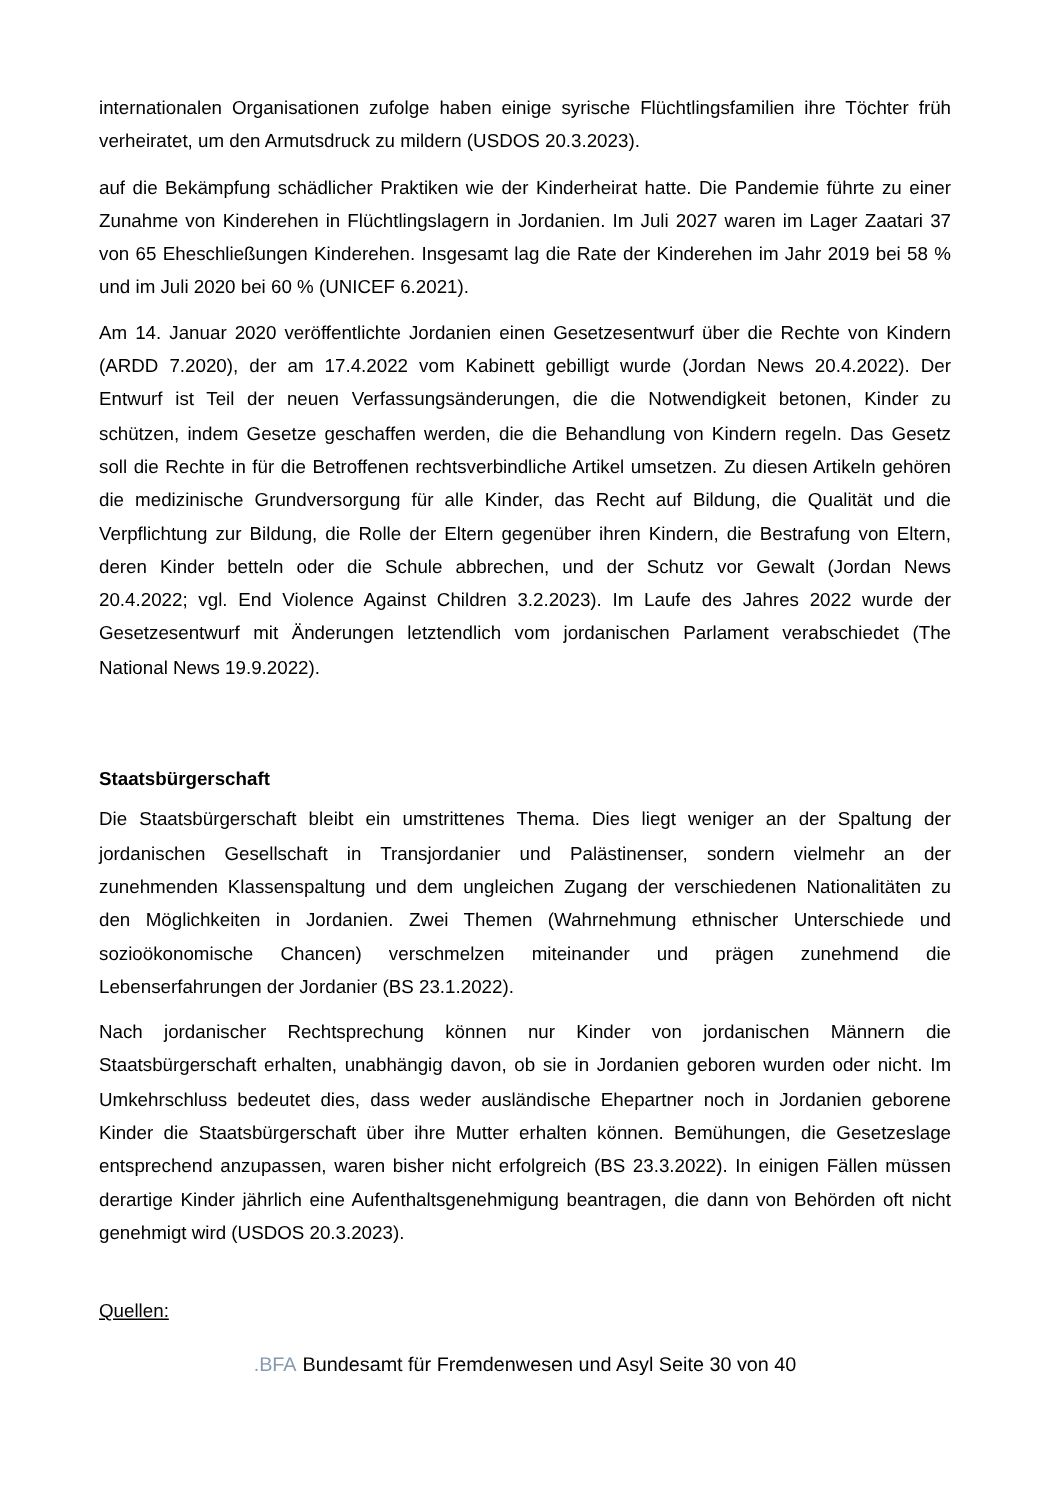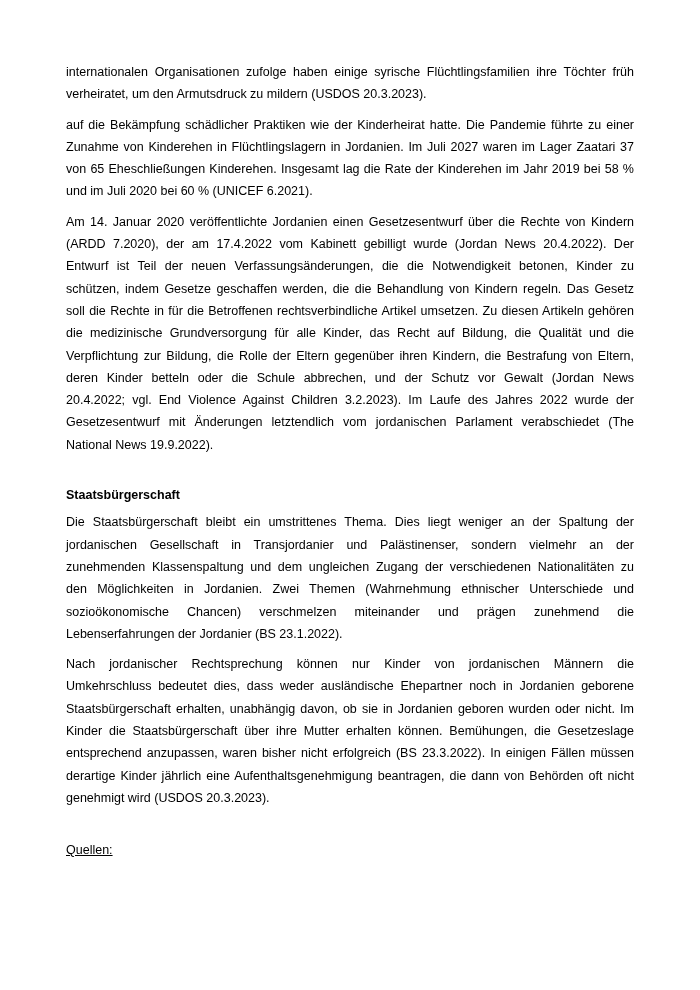--- a/index.html
+++ b/index.html
@@ -20,21 +20,21 @@
     width: 568px;
     color: #000000;
     font-size: 12.5px;
     line-height: 22.3px;
   }
   .para { margin: 0 0 8px 0; }
   .line { text-align: justify; text-align-last: justify; }
   .line.last { text-align-last: left; }
   .heading {
     font-weight: 700;
-    margin: 28px 0 5px 0;
+    margin: 52px 0 5px 0;
   }
   .sources-heading {
     margin: 30px 0 0 0;
     text-decoration: underline;
   }
   .footer {
     position: absolute;
     top: 902px; left: 0;
     width: 700px;
     text-align: center;
@@ -76,22 +76,23 @@
       <div class="para">
         <div class="line">Die Staatsbürgerschaft bleibt ein umstrittenes Thema. Dies liegt weniger an der Spaltung der</div>
         <div class="line">jordanischen Gesellschaft in Transjordanier und Palästinenser, sondern vielmehr an der</div>
         <div class="line">zunehmenden Klassenspaltung und dem ungleichen Zugang der verschiedenen Nationalitäten zu</div>
         <div class="line">den Möglichkeiten in Jordanien. Zwei Themen (Wahrnehmung ethnischer Unterschiede und</div>
         <div class="line">sozioökonomische Chancen) verschmelzen miteinander und prägen zunehmend die</div>
         <div class="line last">Lebenserfahrungen der Jordanier (BS 23.1.2022).</div>
       </div>
       <div class="para">
         <div class="line">Nach jordanischer Rechtsprechung können nur Kinder von jordanischen Männern die</div>
+        <div class="line">Staatsbürgerschaft erhalten, unabhängig davon, ob sie in Jordanien geboren wurden oder nicht. Im</div>
         <div class="line">Umkehrschluss bedeutet dies, dass weder ausländische Ehepartner noch in Jordanien geborene</div>
-        <div class="line">Staatsbürgerschaft erhalten, unabhängig davon, ob sie in Jordanien geboren wurden oder nicht. Im</div>
         <div class="line">Kinder die Staatsbürgerschaft über ihre Mutter erhalten können. Bemühungen, die Gesetzeslage</div>
         <div class="line">entsprechend anzupassen, waren bisher nicht erfolgreich (BS 23.3.2022). In einigen Fällen müssen</div>
         <div class="line">derartige Kinder jährlich eine Aufenthaltsgenehmigung beantragen, die dann von Behörden oft nicht</div>
         <div class="line last">genehmigt wird (USDOS 20.3.2023).</div>
       </div>
       <div class="sources-heading">Quellen:</div>
     </div>
+  <div class="footer"><span class="logo" id="bfa-logo" style="color: rgb(133, 153, 176);">.BFA</span><span>Bundesamt für Fremdenwesen und Asyl</span> <span>Seite 30 von 40</span></div>
 </div>
 
 </body></html>

